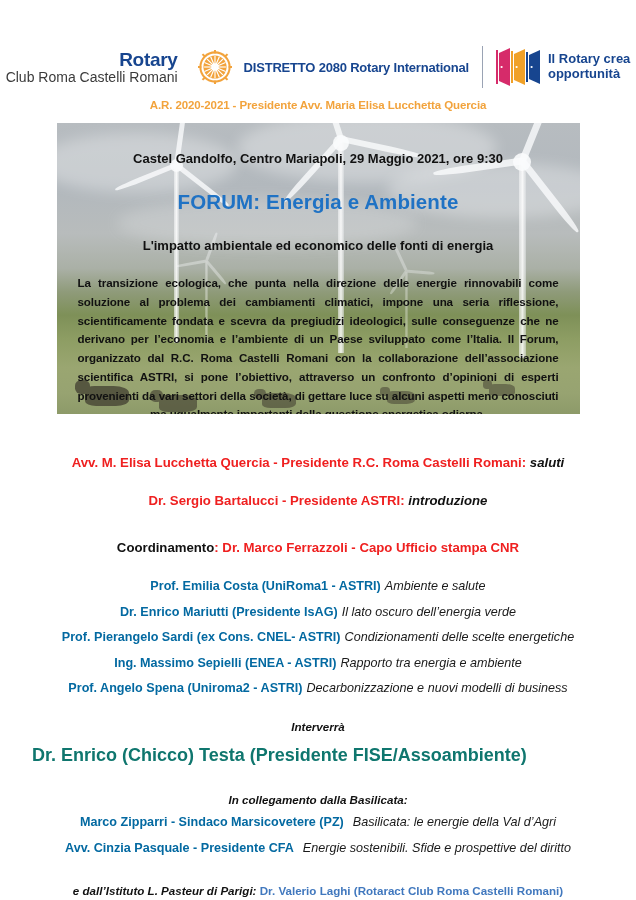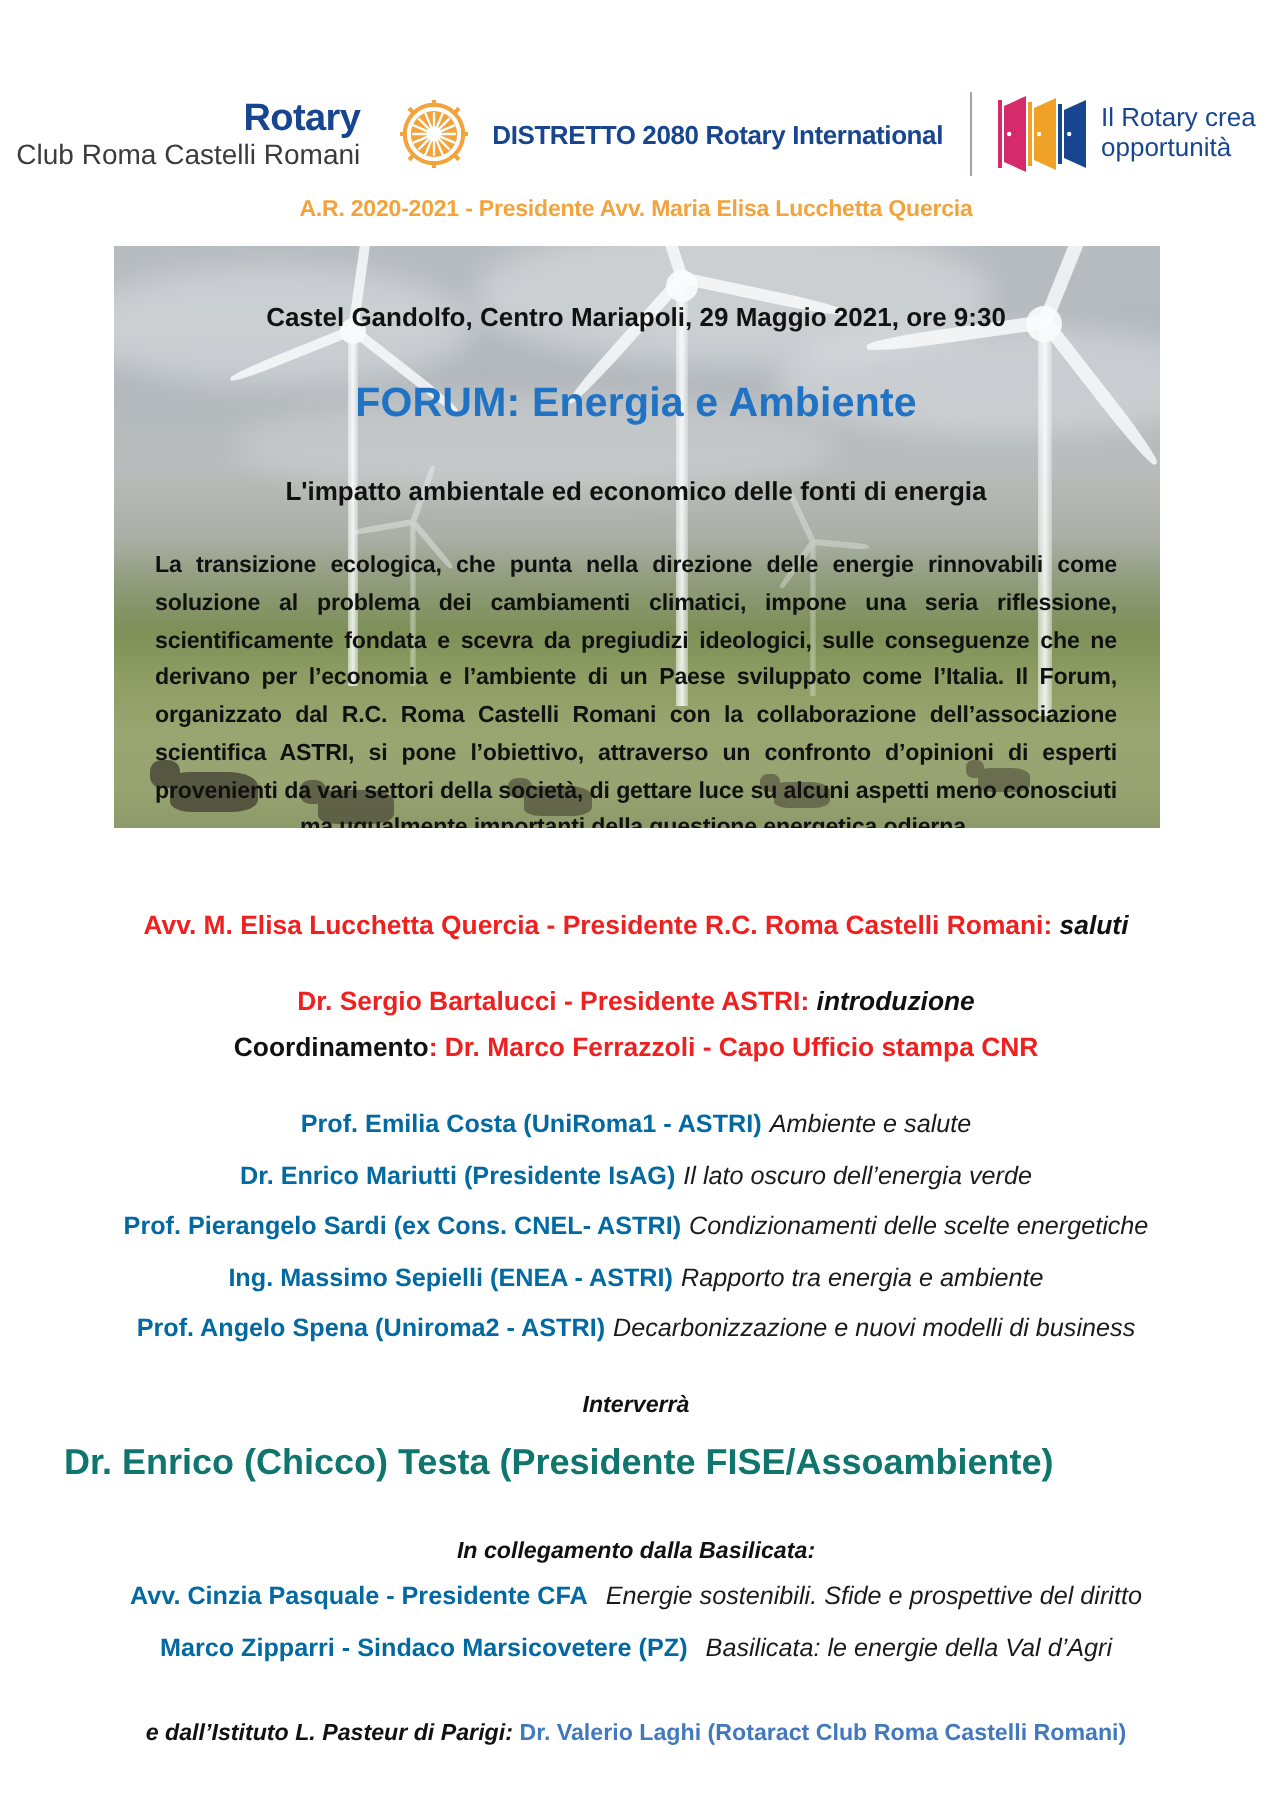--- a/index.html
+++ b/index.html
@@ -75,21 +75,21 @@
     align-items: center;
     gap: 6px;
   }
   .doors {
     display: flex;
     align-items: flex-end;
     gap: 1px;
   }
   .crea-text {
     font-size: 13px;
-    font-weight: normal;
+    font-weight: bold;
     color: #17458f;
     line-height: 1.12;
     white-space: nowrap;
   }
 
   .ar-line {
     text-align: center;
     font-size: 11.5px;
     font-weight: bold;
     color: #f2a33c;
@@ -213,21 +213,21 @@
   .red-line .it {
     color: #111;
     font-style: italic;
   }
   .red-line .blk {
     color: #111;
     font-style: normal;
   }
   .l-saluti  { margin-top: 41px; }
   .l-intro   { margin-top: 23px; }
-  .l-coord   { margin-top: 8px; }
+  .l-coord   { margin-top: 32px; }
 
   .speakers { margin-top: 25px; }
   .sp-row {
     text-align: center;
     font-size: 12.6px;
     line-height: 1.0;
     margin-bottom: 13px;
     white-space: nowrap;
   }
   .sp-name {
@@ -433,24 +433,24 @@
         <span class="sp-name">Prof. Angelo Spena (Uniroma2 - ASTRI)</span><span class="sp-topic">Decarbonizzazione e nuovi modelli di business</span>
       </div>
     </div>
 
     <div class="section-head interverra-head">Interverrà</div>
     <div class="interverra-name">Dr. Enrico (Chicco) Testa (Presidente FISE/Assoambiente)</div>
 
     <div class="section-head basilicata-head">In collegamento dalla Basilicata:</div>
     <div class="basilicata-rows">
       <div class="sp-row">
+        <span class="sp-name">Marco Zipparri - Sindaco Marsicovetere (PZ)</span><span class="sp-topic" style="margin-left:9px;">Basilicata: le energie della Val d’Agri</span>
+      </div>
+      <div class="sp-row">
         <span class="sp-name">Avv. Cinzia Pasquale - Presidente CFA</span><span class="sp-topic" style="margin-left:9px;">Energie sostenibili. Sfide e prospettive del diritto</span>
-      </div>
-      <div class="sp-row">
-        <span class="sp-name">Marco Zipparri - Sindaco Marsicovetere (PZ)</span><span class="sp-topic" style="margin-left:9px;">Basilicata: le energie della Val d’Agri</span>
       </div>
     </div>
 
     <div class="pasteur">
       <span class="lbl">e dall’Istituto L. Pasteur di Parigi:</span>
       <span class="who">Dr.  Valerio Laghi (Rotaract Club Roma Castelli Romani)</span>
     </div>
 
   </div>
 </div>

